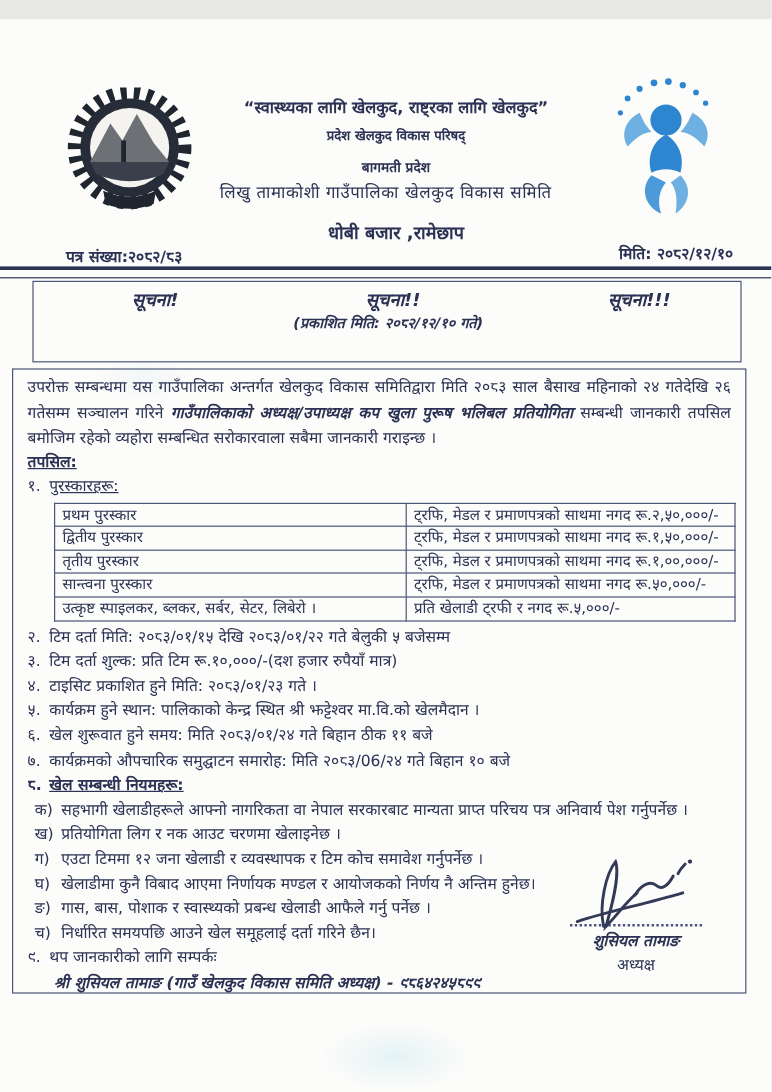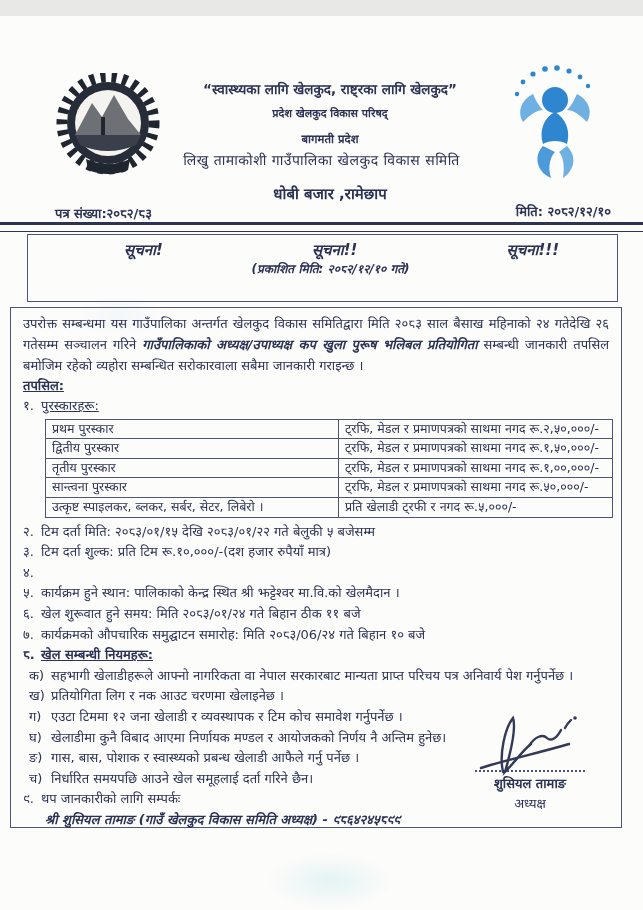--- a/index.html
+++ b/index.html
@@ -19,21 +19,21 @@
   
   .motto{left:130px;top:64px;width:400px;font-size:13.5px;font-weight:bold;}
   .council{left:130px;top:89px;width:400px;font-size:11px;font-weight:bold;}
   .province{left:130px;top:115px;width:400px;font-size:11.5px;font-weight:bold;}
   .committee{left:60px;top:134px;width:523px;font-size:14px;font-weight:normal;letter-spacing:.5px;}
   .address{left:130px;top:167px;width:400px;font-size:15px;font-weight:bold;}
   .refrow-left{left:55px;top:188px;font-size:13px;font-weight:bold;}
   .refrow-right{right:32px;top:186px;font-size:13px;font-weight:bold;}
   .toprule{left:0;top:206px;width:643px;height:6px;border-top:3px solid #2c3354;border-bottom:1px solid #2c3354;}
   
-  .notice-box{left:27px;top:218px;width:591px;height:68px;border:1.4px solid #4a5578;box-sizing:border-box;padding:4px 10px 0 26px;}
+  .notice-box{left:27px;top:218px;width:591px;height:68px;border:1.4px solid #4a5578;box-sizing:border-box;padding:4px 10px 0 12px;}
   .notice-heads{display:flex;justify-content:space-between;padding:0 48px 0 70px;font-size:15px;}
   .notice-title{font-size:13.2px;margin-top:2px;}
   .notice-pub{font-size:12px;margin-top:1px;}
   
   .body-box{left:10px;top:291px;width:612px;height:521px;border:1.4px solid #4a5578;box-sizing:border-box;padding:5px 12px 0 12px;font-size:13px;}
   .para{text-align:justify;line-height:21px;}
   .line{line-height:20px;}
   .num-item{display:flex;line-height:20.6px;}
   .num-item .no{width:18px;flex:0 0 18px;text-align:left;}
   .rule-item{display:flex;line-height:20.6px;padding-left:6px;}
@@ -41,21 +41,21 @@
   
   table.prize{border-collapse:collapse;margin:2px 0 4px 22px;width:568px;table-layout:fixed;}
   table.prize td{border:1px solid #4a5578;font-size:12.5px;padding:0 6px;height:18.6px;line-height:18.6px;overflow:hidden;white-space:nowrap;}
   table.prize td.c1{width:280px;}
   
   .contact-line{font-size:13px;padding-left:22px;line-height:20px;}
   
   .sig-block{position:absolute;right:16px;top:402px;width:150px;text-align:center;}
   .sig-scribble{display:block;margin:0 auto;}
   .sig-dots{border-bottom:2px dotted #49507a;width:110px;margin:-14px auto 2px auto;}
-  .sig-name{font-size:13px;font-weight:bold;}
+  .sig-name{font-size:13px;font-weight:bold;font-style:italic;}
   .sig-post{font-size:13px;margin-top:2px;}
 </style>
 </head>
 <body>
 
 <div class="page">
 
   <svg class="abs" style="left:56px;top:57px" width="104" height="108" viewBox="0 0 104 108">
     <circle cx="52" cy="50" r="46" fill="none" stroke="#20262f" stroke-width="11" stroke-dasharray="5 6"></circle>
     <circle cx="52" cy="50" r="41" fill="#272d38"></circle>
@@ -144,20 +144,21 @@
     <div class="num-item">
         <span class="no">२.</span>
         <span>टिम दर्ता मिति: २०८३/०१/१५ देखि २०८३/०१/२२ गते बेलुकी ५ बजेसम्म</span>
       </div>
     <div class="num-item">
         <span class="no">३.</span>
         <span>टिम दर्ता शुल्क: प्रति टिम रू.१०,०००/-(दश हजार रुपैयाँ मात्र)</span>
       </div>
     <div class="num-item">
         <span class="no">४.</span>
+        <span>टाइसिट प्रकाशित हुने मिति: २०८३/०१/२३ गते ।</span>
       </div>
     <div class="num-item">
         <span class="no">५.</span>
         <span>कार्यक्रम हुने स्थान: पालिकाको केन्द्र स्थित श्री झट्टेश्वर मा.वि.को खेलमैदान ।</span>
       </div>
     <div class="num-item">
         <span class="no">६.</span>
         <span>खेल शुरूवात हुने समय: मिति २०८३/०१/२४ गते बिहान ठीक ११ बजे</span>
       </div>
     <div class="num-item">

